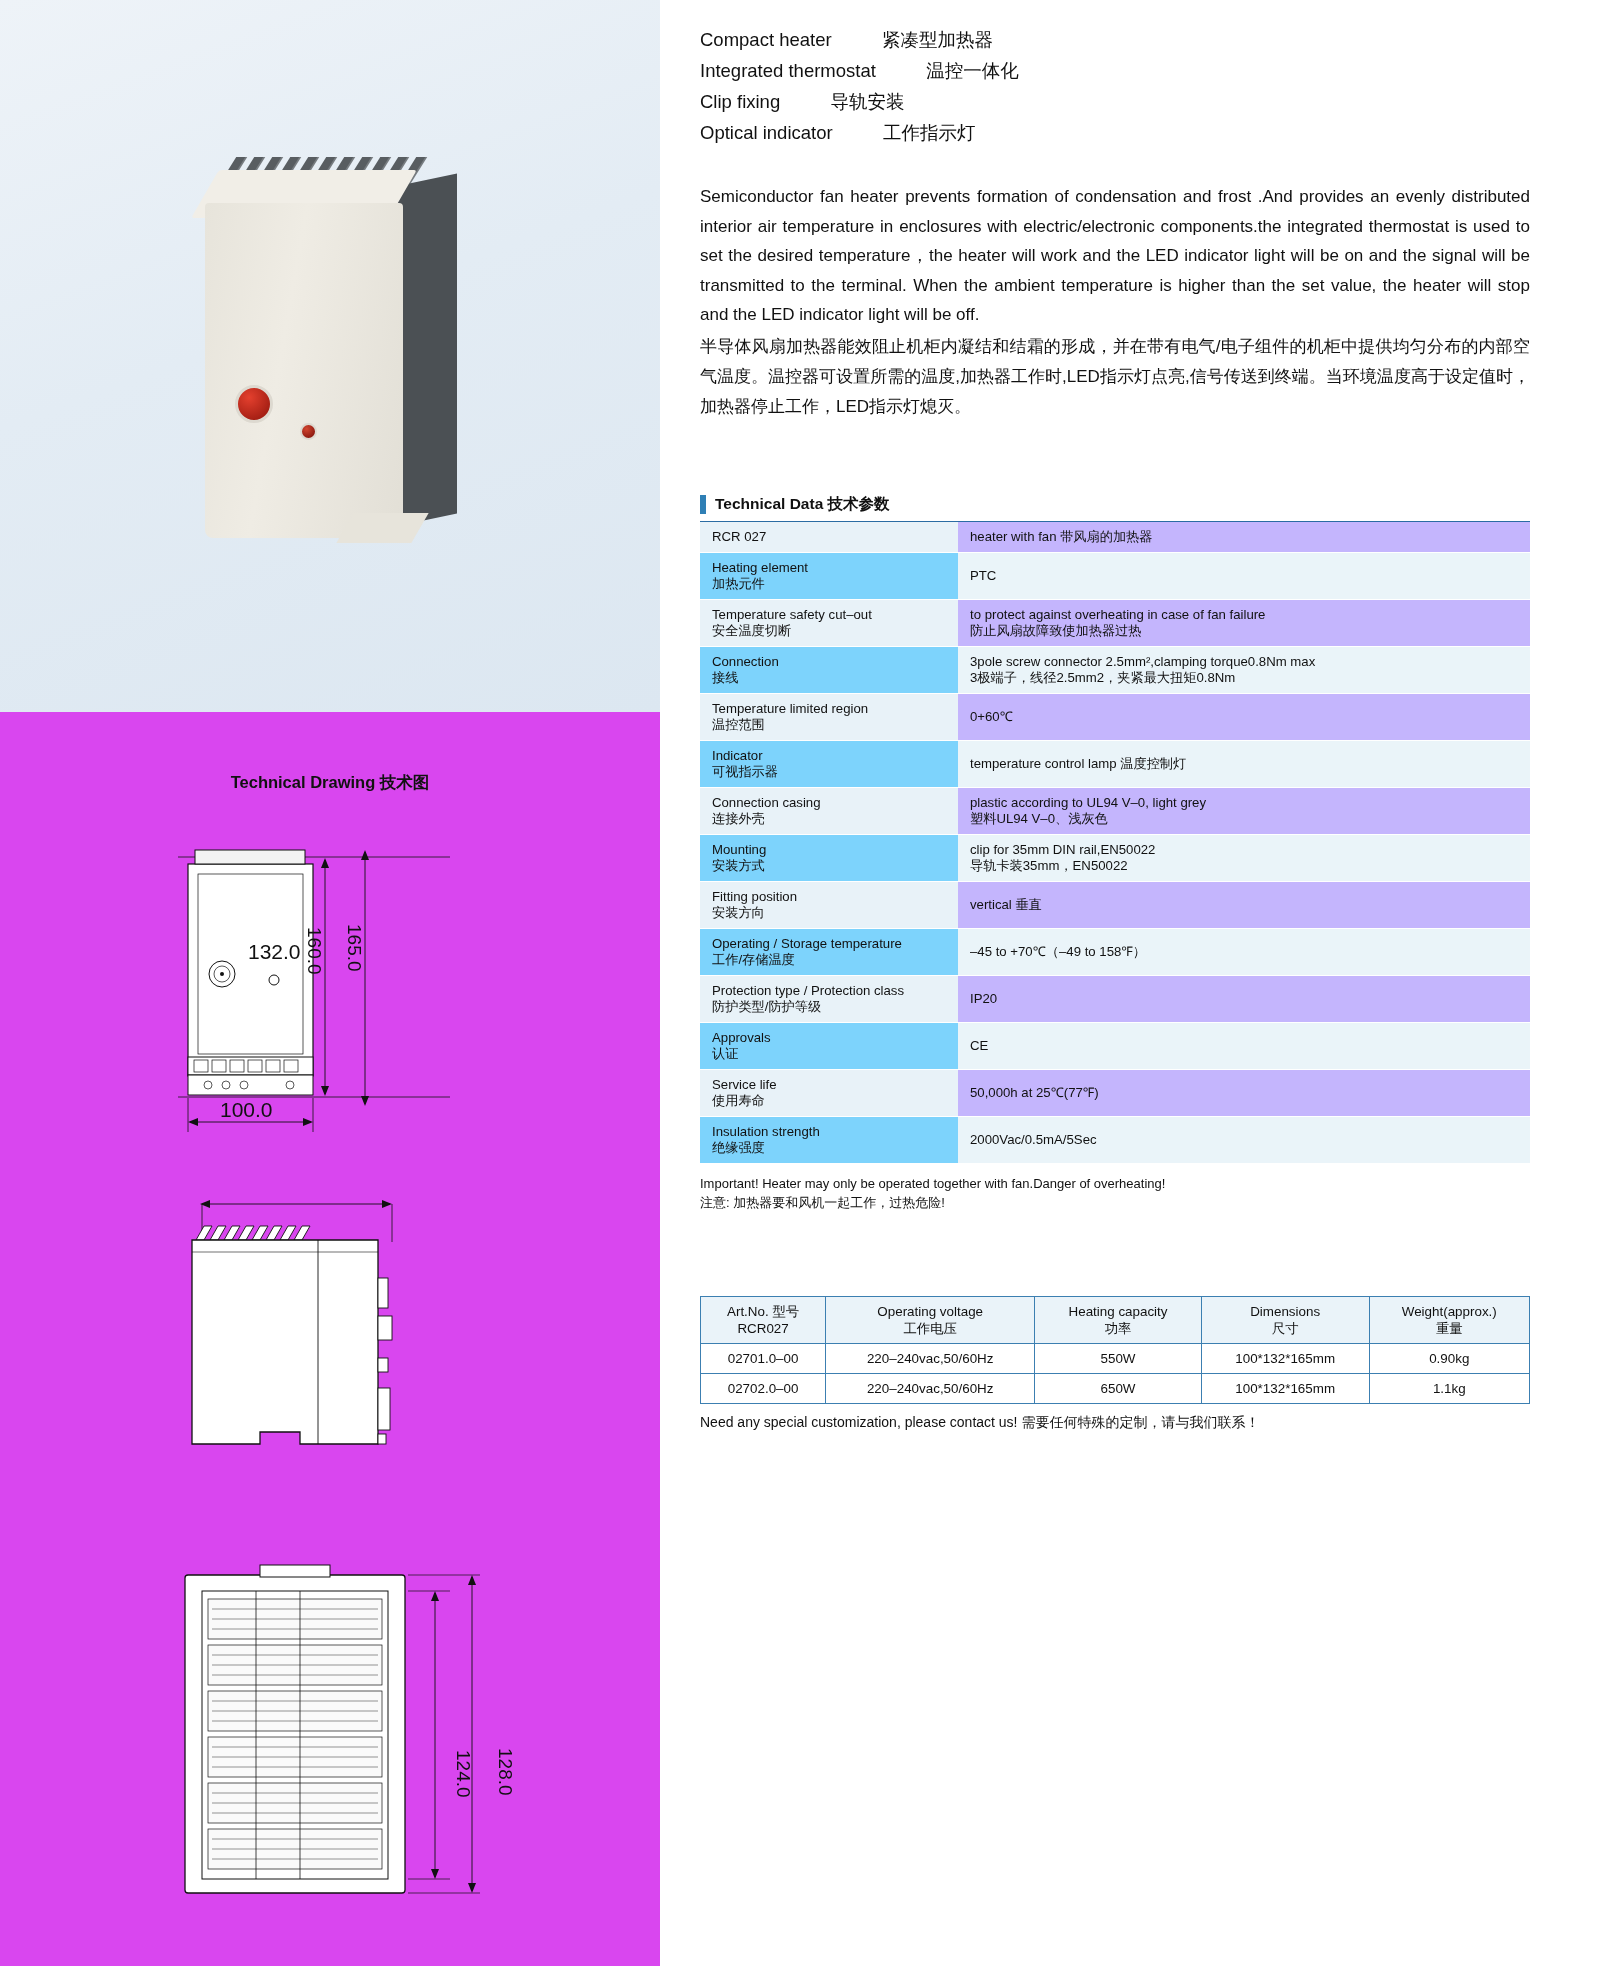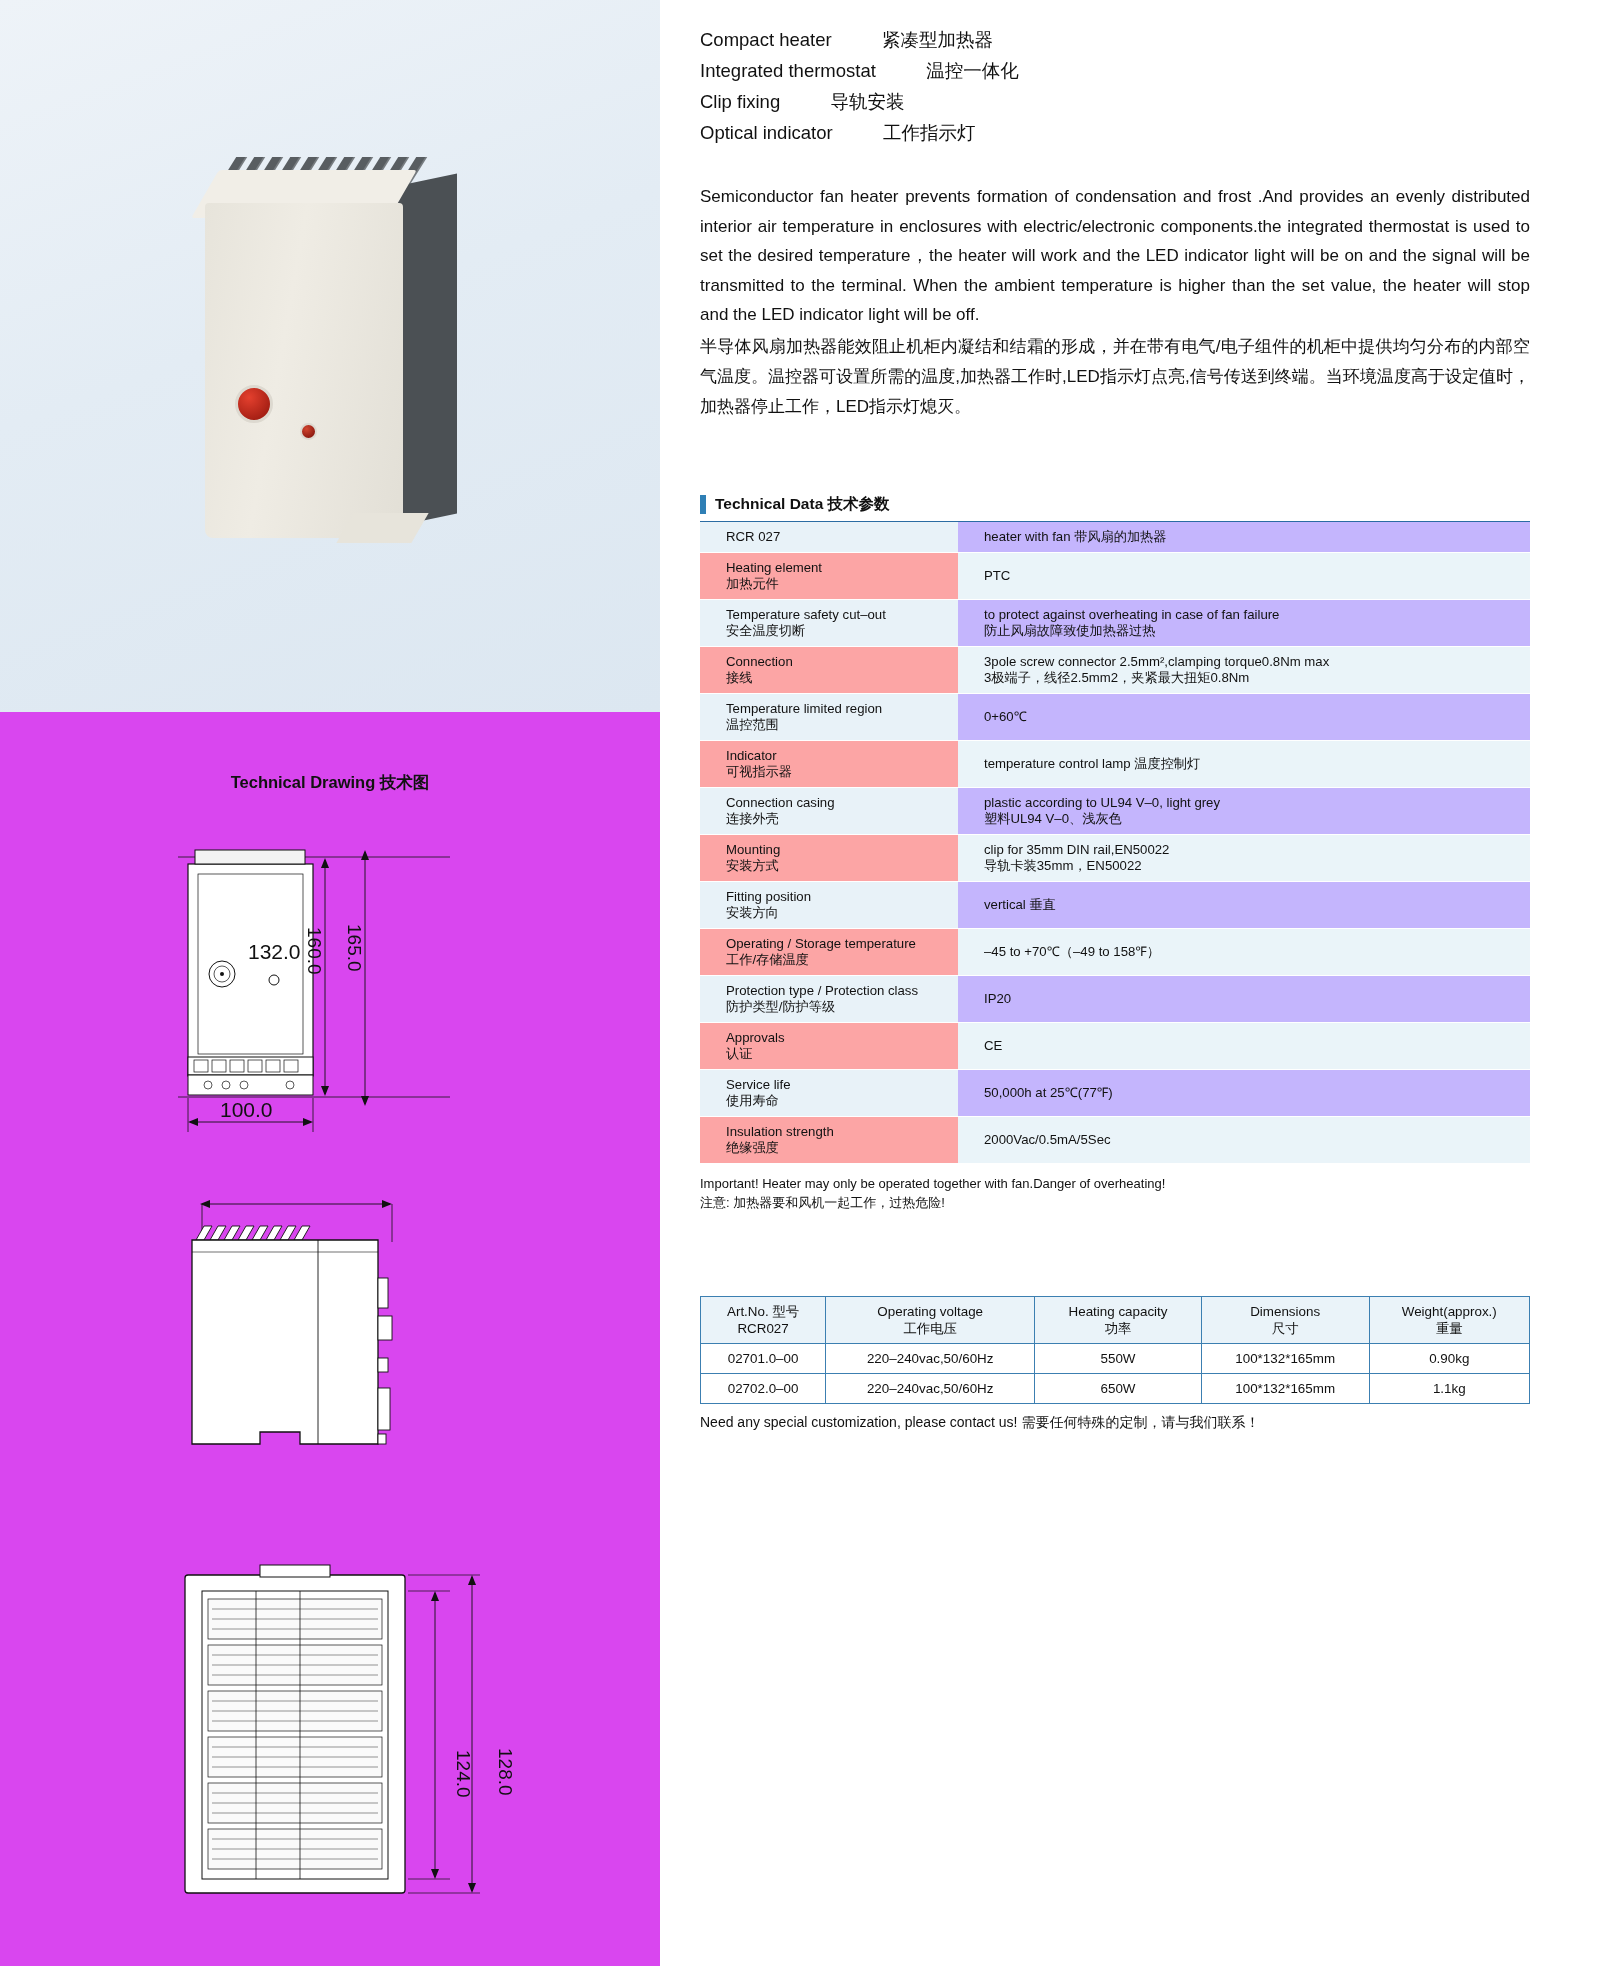--- a/index.html
+++ b/index.html
@@ -135,29 +135,29 @@
   #td-head .t { font-size: 15.5px; font-weight: bold; color: #111; }
 
   table.spec {
     width: 100%;
     border-collapse: collapse;
     font-size: 13.2px;
     color: #111;
     margin-top: 0;
   }
   table.spec td {
-    padding: 7px 26px;
+    padding: 7px 12px;
     vertical-align: middle;
     border-bottom: 1px solid #ffffff;
     line-height: 16px;
     margin-top: 44px;
   }
   table.spec td.k { width: 258px; background: #e8f2f8; }
   table.spec td.v { background: #c4b5fd; }
-  table.spec tr.alt td.k { background: #fca5a5; }
+  table.spec tr.alt td.k { background: #7dd3fc; }
   table.spec tr.alt td.v { background: #eaf4f9; }
   .sub { display: block; }
 
   #td-note {
     margin-top: 10px;
     font-size: 13px; line-height: 19px; color: #111;
   }
 
   
   table.order {

